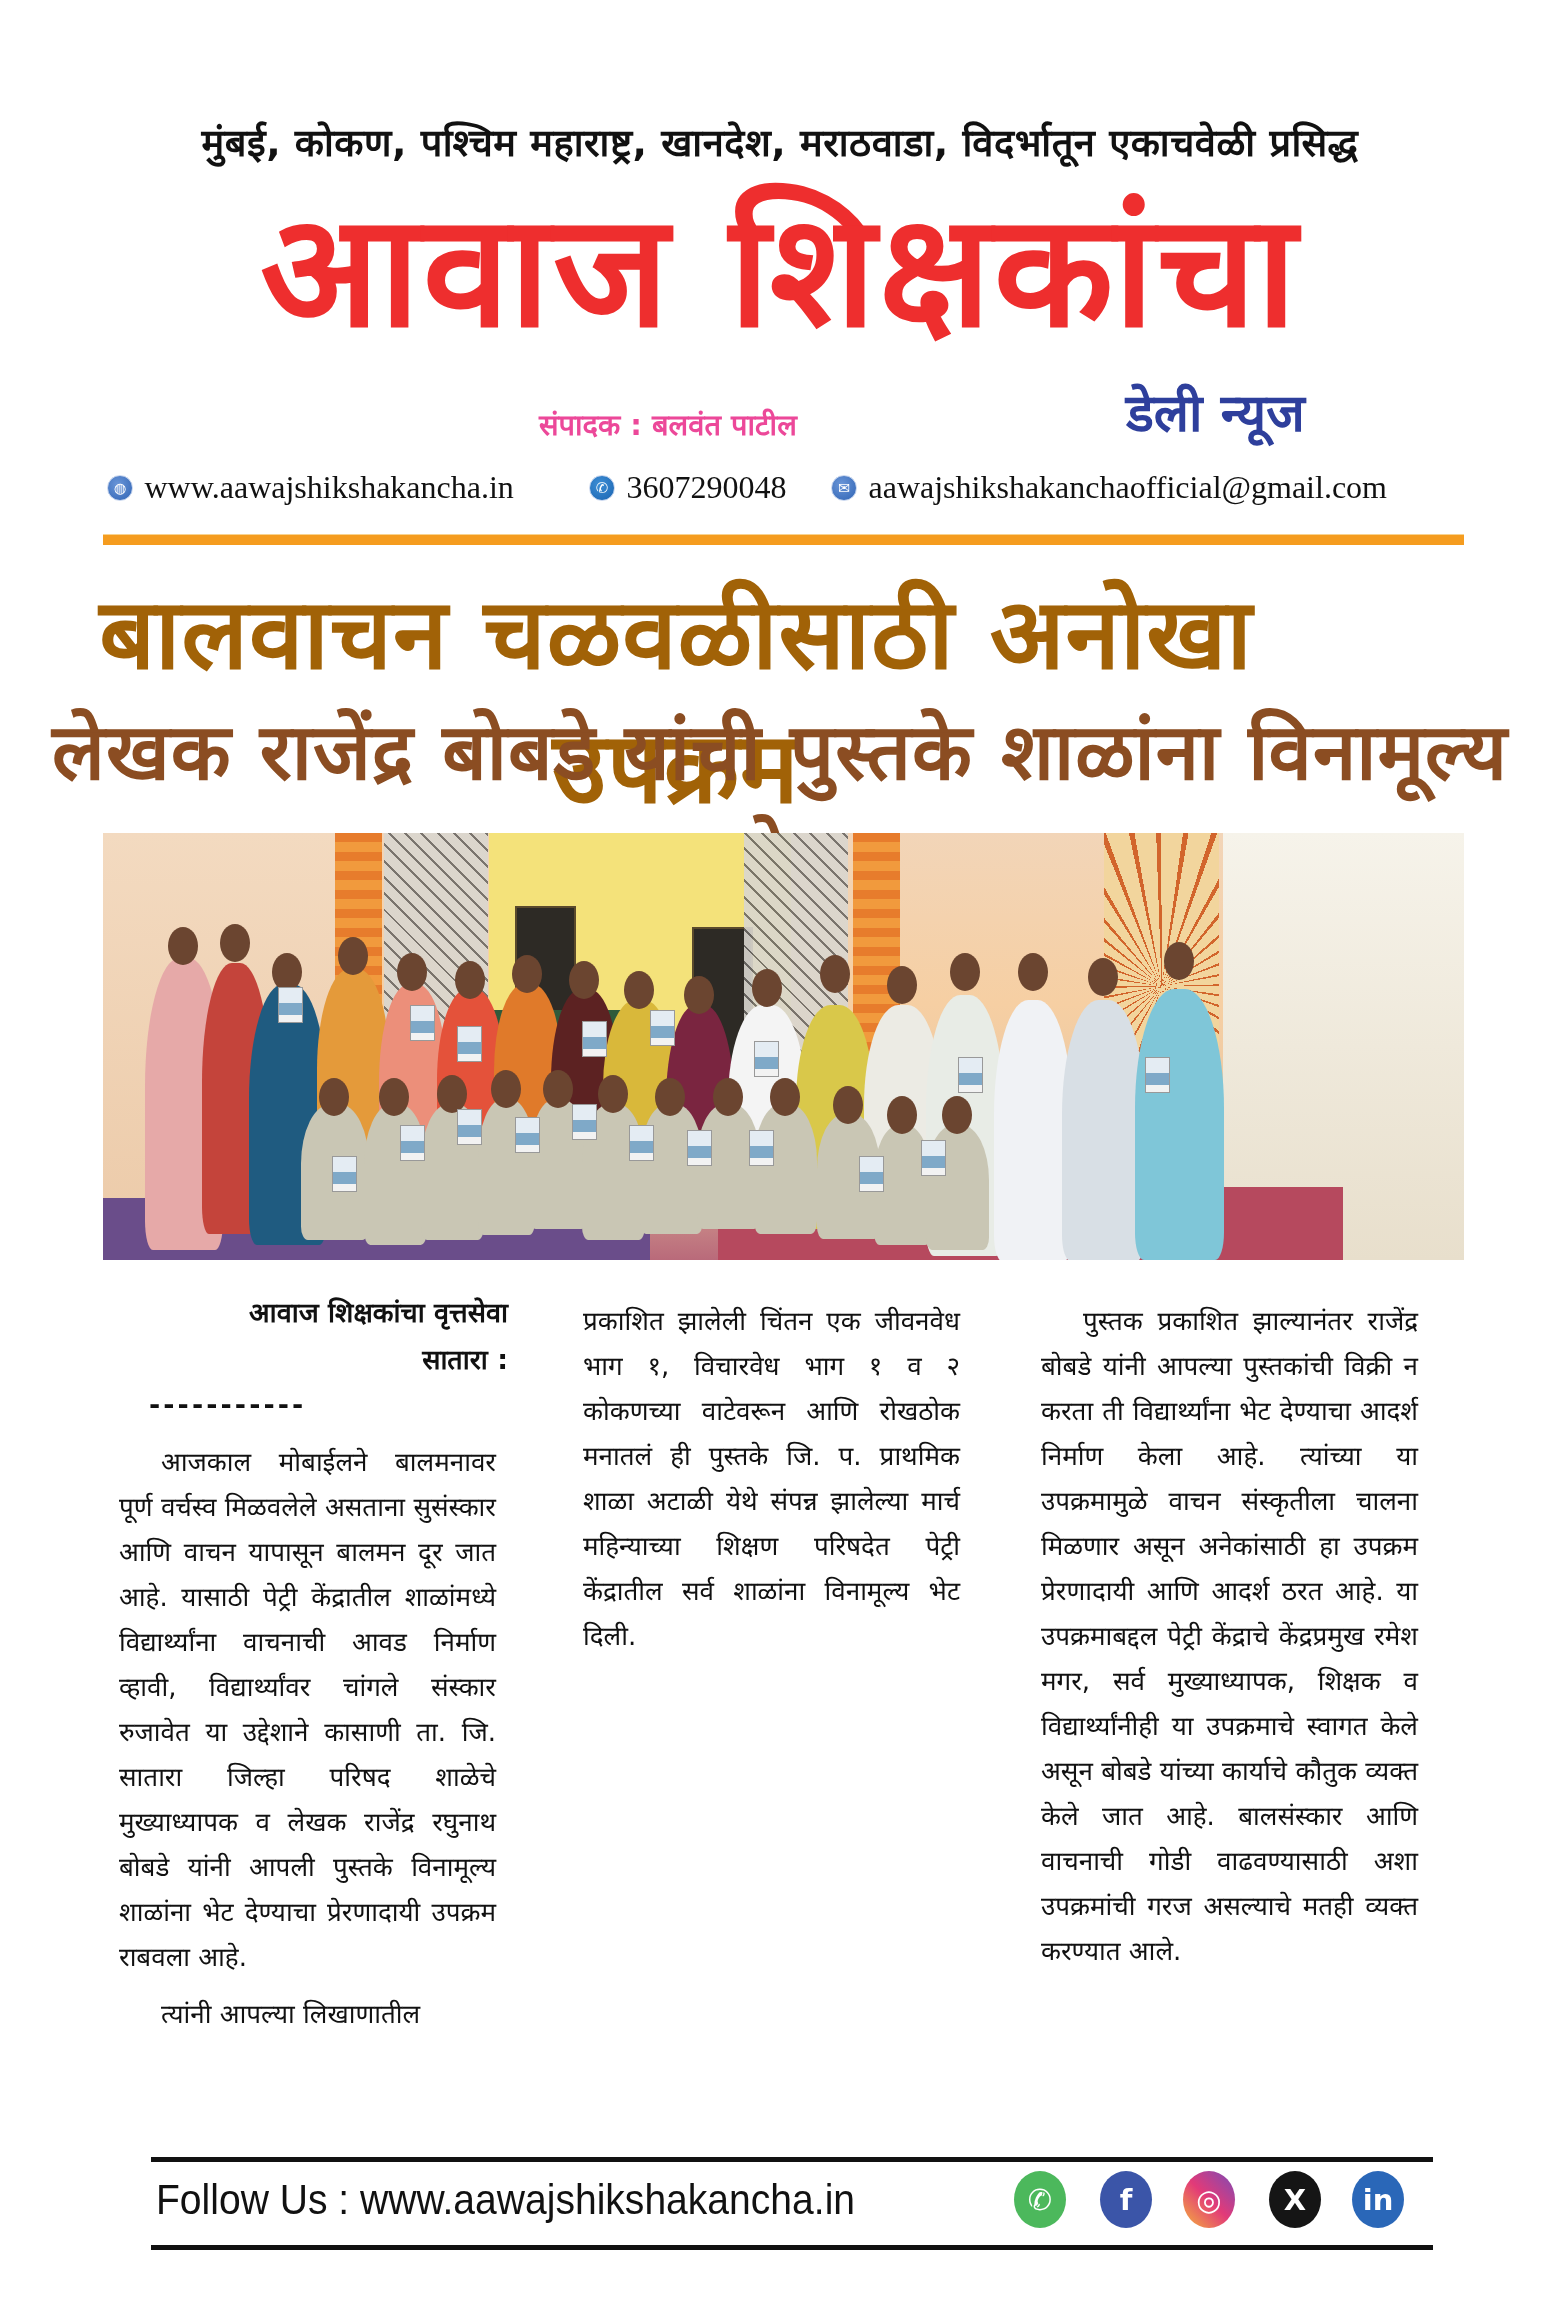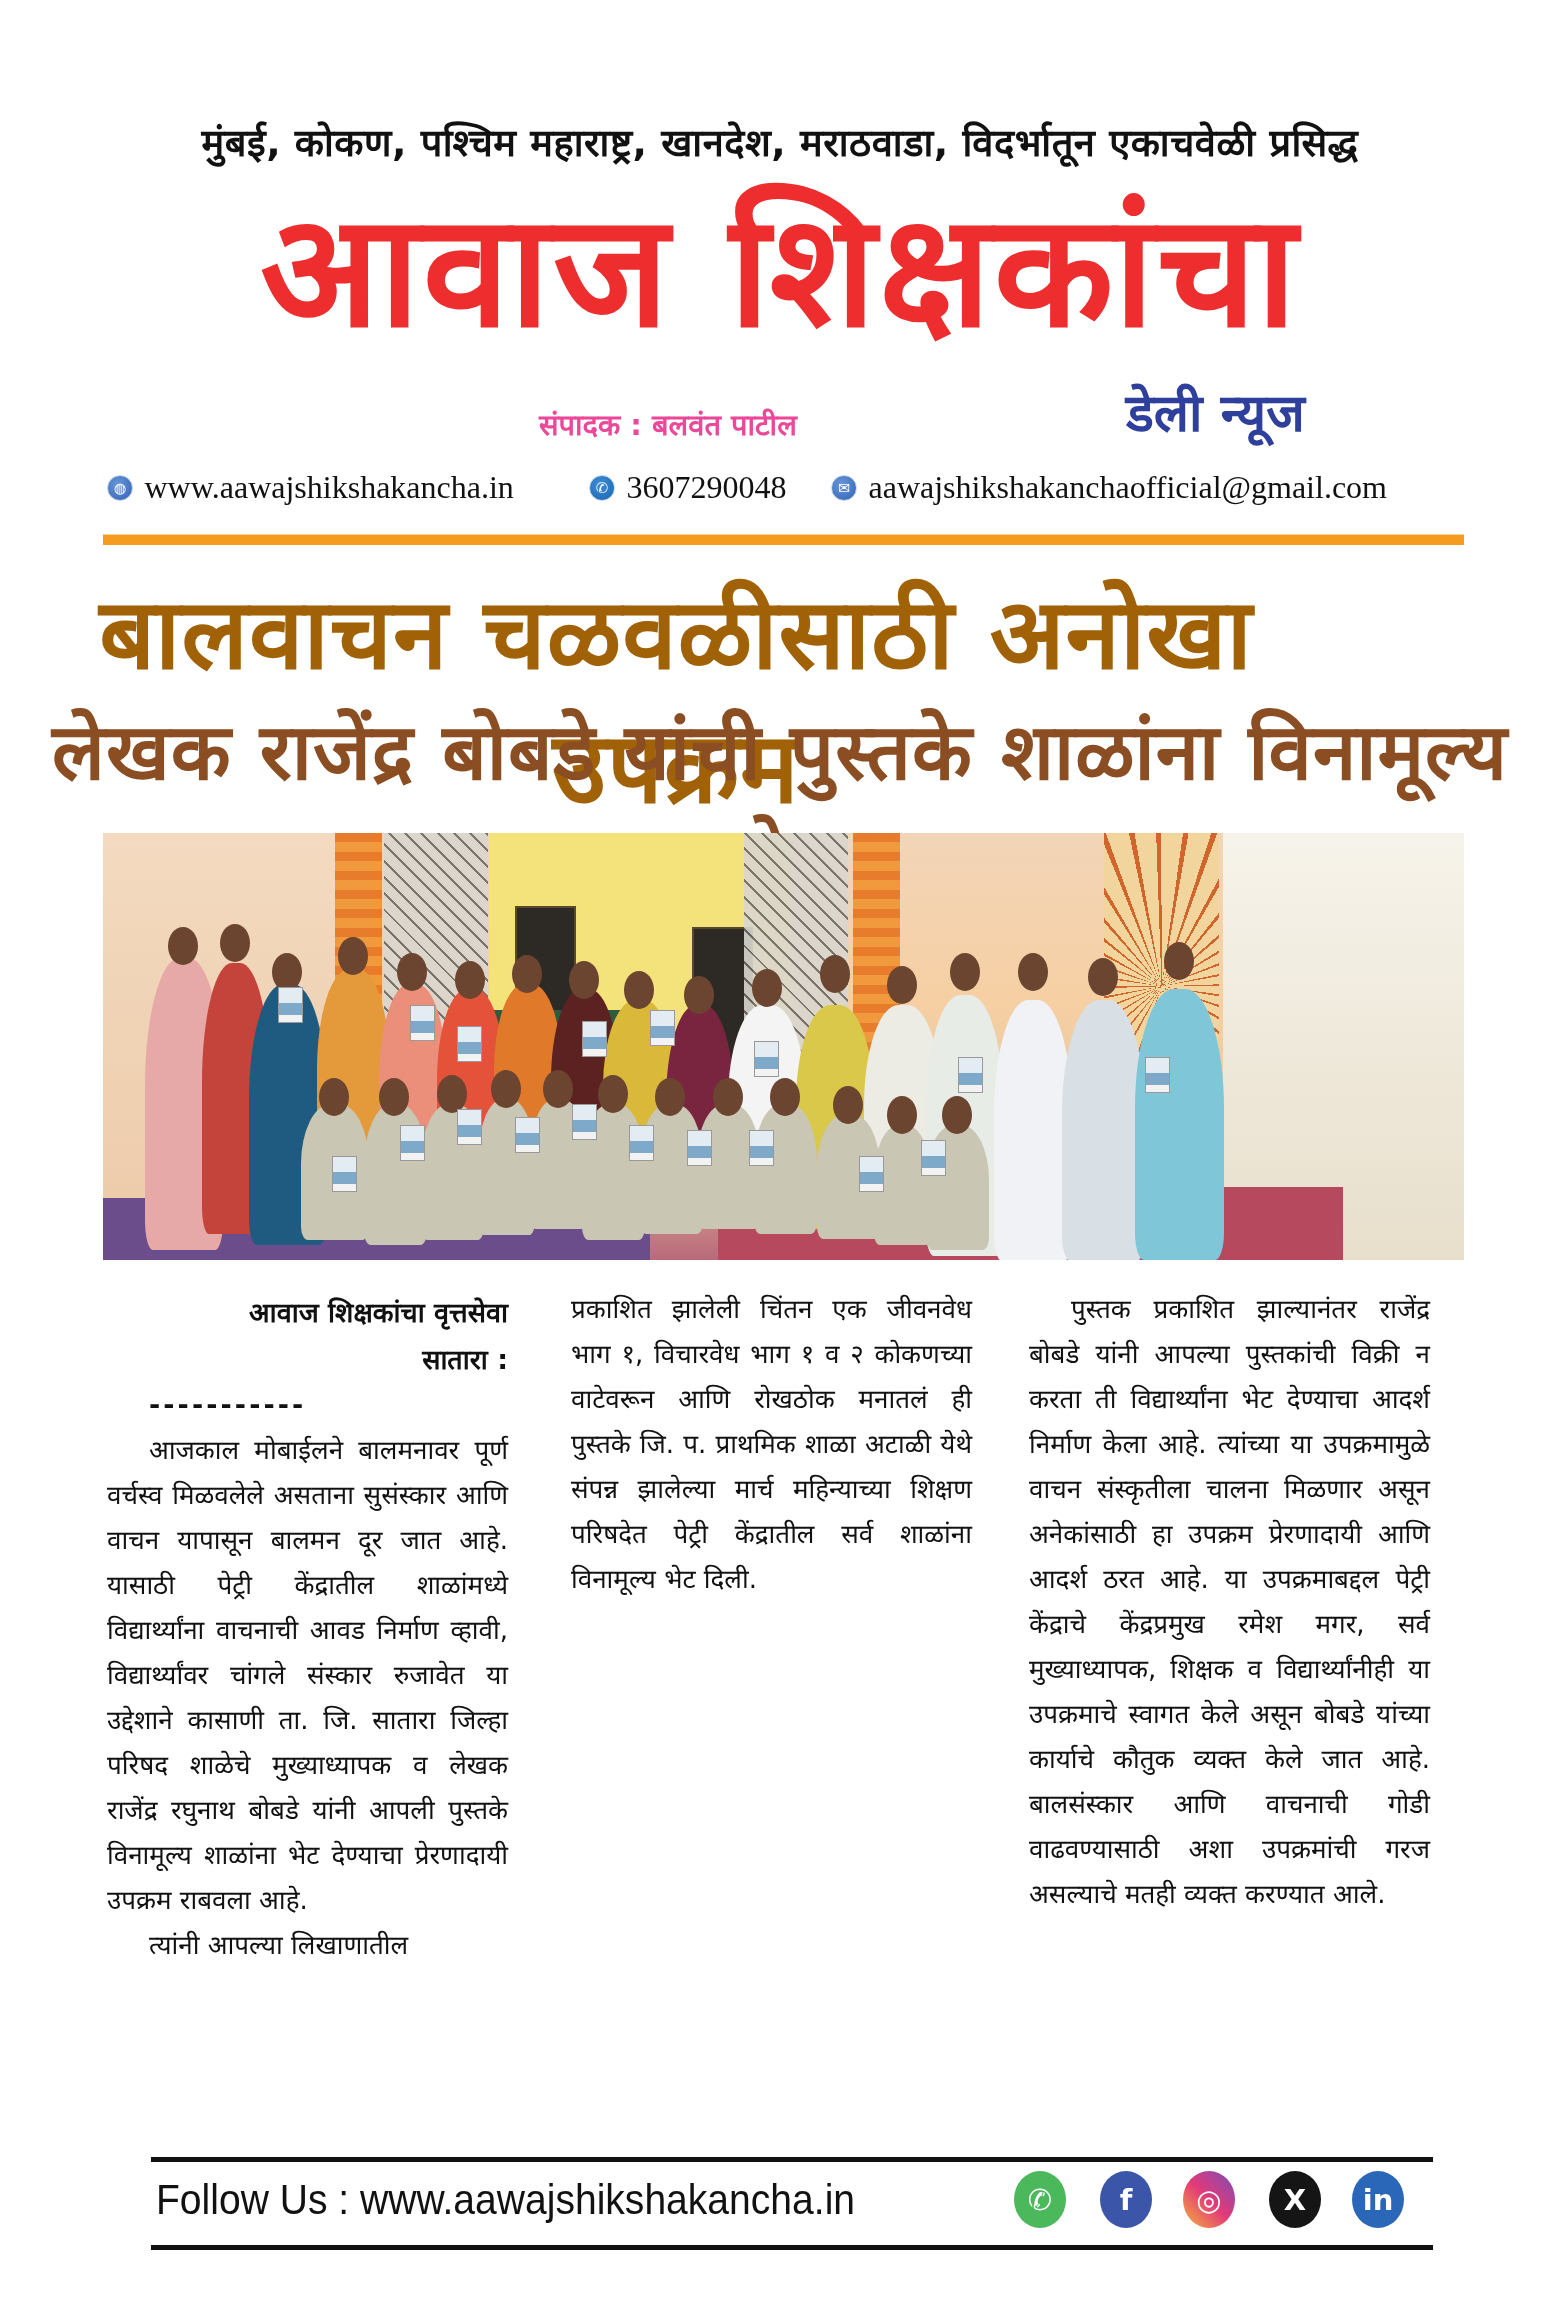--- a/index.html
+++ b/index.html
@@ -22,21 +22,21 @@
   .photo .board { position:absolute; top:73px; width:57px; height:136px; background:#2d2a25; border:2.1px solid #5a4a2c; }
   .photo .chalk { position:absolute; left:386px; top:177px; width:167px; height:83px; background:#2f5a3b; }
   .photo .door-right { position:absolute; left:1120px; top:0; width:241px; height:427px; background:linear-gradient(180deg,#f6f3ea,#e8dfcc); }
   .photo .arch { position:absolute; left:1001px; top:0; width:115px; height:219px; background:repeating-conic-gradient(from 0deg at 50% 70%, #f2d59d 0 8deg, #d2652c 8deg 10deg); }
   .photo .mat-purple { position:absolute; left:0; top:365px; width:547px; height:63px; background:#6a4d8a; }
   .photo .mat-red { position:absolute; left:615px; top:354px; width:625px; height:73px; background:#b6495e; }
   .person { position:absolute; border-radius:44% 44% 10% 10%; }
   .head { position:absolute; width:30px; height:38px; border-radius:50%; background:#6b4530; }
   .book { position:absolute; width:23px; height:34px; background:linear-gradient(180deg,#e4ecf3 0 45%,#7fa9c8 45% 80%,#f2f2f2 80%); border:1px solid #999; }
   .col { position:absolute; top:1287px; width:401px; font-family:"DejaVu Sans", sans-serif; font-size:26px; line-height:45px; color:#111; text-align:justify; }
-  .col p { margin:0; }
+  .col p { margin:12px; }
   .col .indent { text-indent:42px; }
   .dateline { font-weight:bold; font-size:27px; line-height:52px; padding-left:42px; text-align:right; }
   .dashes { font-weight:bold; font-size:27px; line-height:47px; padding-left:42px; letter-spacing:3.1px; }
   .rule { position:absolute; left:151px; width:1282px; height:4.7px; background:#111; }
   .follow { position:absolute; left:156px; top:2176px; font-family:"Liberation Sans", sans-serif; font-size:42px; color:#111; transform:scaleX(0.93); transform-origin:left center; }
   .social { position:absolute; top:2171px; width:52px; height:57px; border-radius:50%; display:flex; align-items:center; justify-content:center; color:#fff; font-family:"DejaVu Sans", sans-serif; font-weight:bold; font-size:29px; }
 </style>
 </head>
 <body>
 

